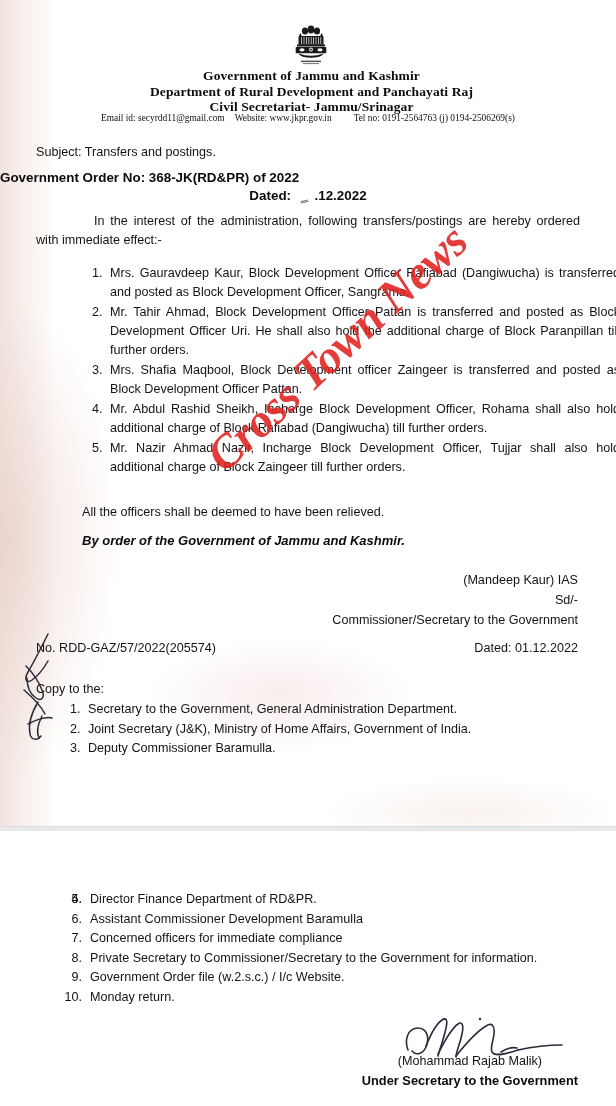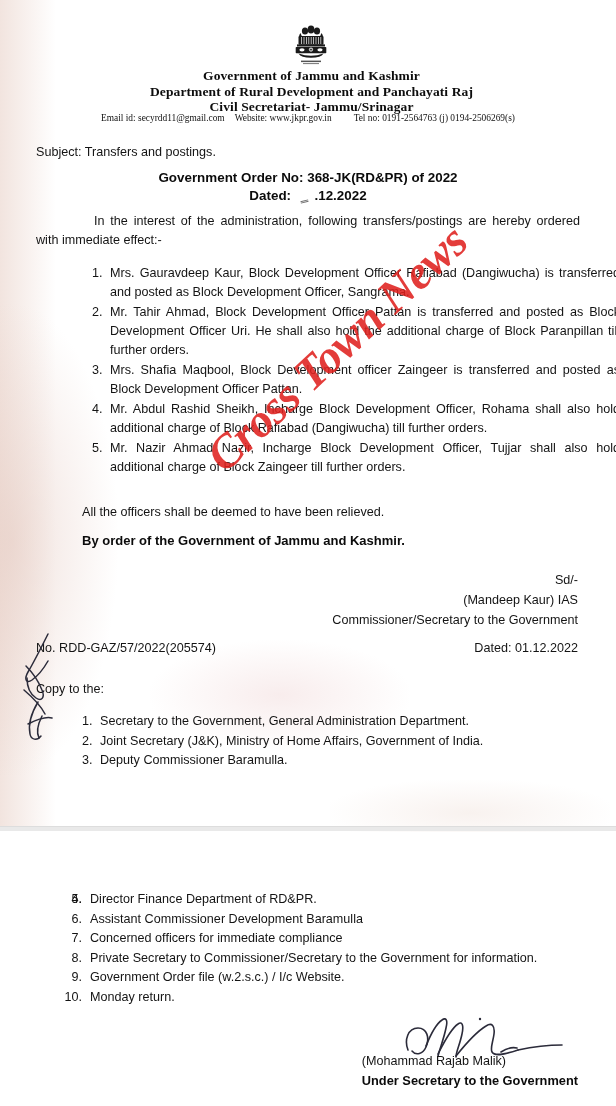--- a/index.html
+++ b/index.html
@@ -112,21 +112,21 @@
   .subject {
     position: absolute;
     left: 36px; top: 145px;
     font-size: 12.6px;
     color: #141414;
   }
   .order-no {
     position: absolute;
     left: 0; top: 170px;
     width: 616px;
-    text-align: center;
+    text-align: left;
     font-size: 13.4px;
     font-weight: bold;
     color: #0b0b0b;
   }
   .order-date {
     position: absolute;
     left: 0; top: 188px;
     width: 616px;
     text-align: center;
     font-size: 13.4px;
@@ -173,20 +173,21 @@
     position: absolute;
     left: 82px; top: 505px;
     font-size: 12.6px;
     color: #141414;
   }
   .byorder {
     position: absolute;
     left: 82px; top: 533px;
     font-size: 13px;
     font-weight: bold;
+    font-style: italic;
     color: #0b0b0b;
   }
 
   .sign-block {
     position: absolute;
     right: 38px; top: 570px;
     text-align: right;
     font-size: 12.6px;
     color: #141414;
     line-height: 20px;
@@ -208,21 +209,21 @@
   .copy-to {
     position: absolute;
     left: 36px; top: 682px;
     font-size: 12.6px;
     color: #141414;
   }
   ol.copy-list {
     position: absolute;
     left: 56px; top: 700px;
     width: 520px;
-    margin: 12px;
+    margin: 0;
     padding: 0 0 0 28px;
     font-size: 12.6px;
     color: #141414;
     line-height: 19.5px;
   }
   ol.copy-list > li { padding-left: 4px; }
 
   
   ol.copy-list-2 {
     position: absolute;
@@ -243,21 +244,21 @@
   ol.copy-list-2 > li .num {
     position: absolute;
     left: -30px;
     width: 26px;
     text-align: right;
   }
 
   .footer-sign {
     position: absolute;
     right: 38px; top: 1052px;
-    text-align: left;
+    text-align: center;
     font-size: 12.6px;
     color: #141414;
     line-height: 19px;
   }
   .footer-sign .under-sec {
     font-weight: bold;
     font-size: 12.8px;
     color: #0b0b0b;
   }
 
@@ -386,22 +387,22 @@
       <li>Mr. Tahir Ahmad, Block Development Officer Pattan is transferred and posted as Block Development Officer Uri. He shall also hold the additional charge of Block Paranpillan till further orders.</li>
       <li>Mrs. Shafia Maqbool, Block Development officer Zaingeer is transferred and posted as Block Development Officer Pattan.</li>
       <li>Mr. Abdul Rashid Sheikh, Incharge Block Development Officer, Rohama shall also hold additional charge of Block Rafiabad (Dangiwucha) till further orders.</li>
       <li>Mr. Nazir Ahmad Nazir, Incharge Block Development Officer, Tujjar shall also hold additional charge of Block Zaingeer till further orders.</li>
     </ol>
 
     <div class="relieved">All the officers shall be deemed to have been relieved.</div>
     <div class="byorder">By order of the Government of Jammu and Kashmir.</div>
 
     <div class="sign-block">
+      <div>(Mandeep Kaur) IAS</div>
       <div>Sd/-</div>
-      <div>(Mandeep Kaur) IAS</div>
       <div>Commissioner/Secretary to the Government</div>
     </div>
 
     <div class="ref-no">No. RDD-GAZ/57/2022(205574)</div>
     <div class="ref-date">Dated: 01.12.2022</div>
 
     <div class="copy-to">Copy to the:</div>
     <ol class="copy-list">
       <li>Secretary to the Government, General Administration Department.</li>
       <li>Joint Secretary (J&amp;K), Ministry of Home Affairs, Government of India.</li>

